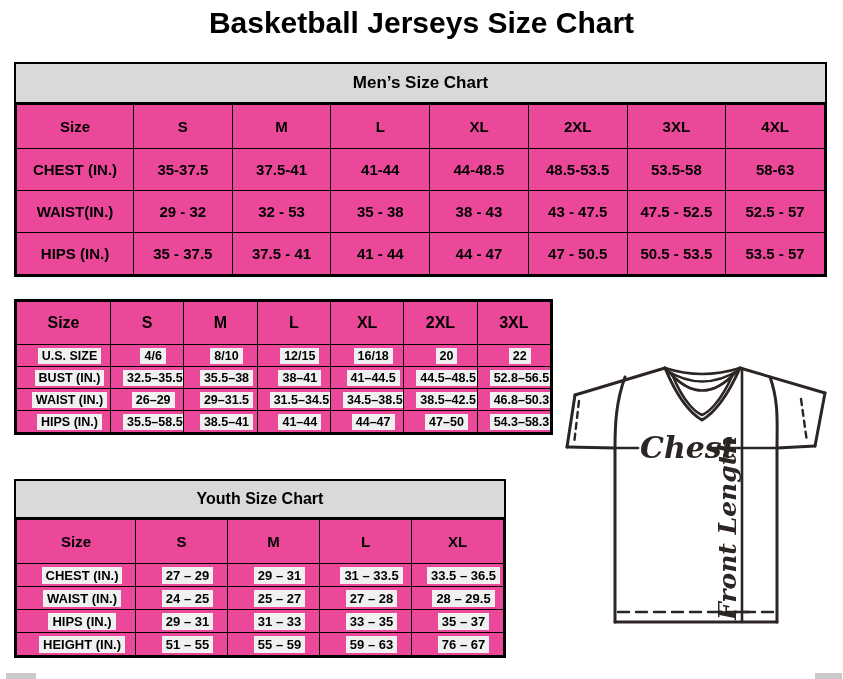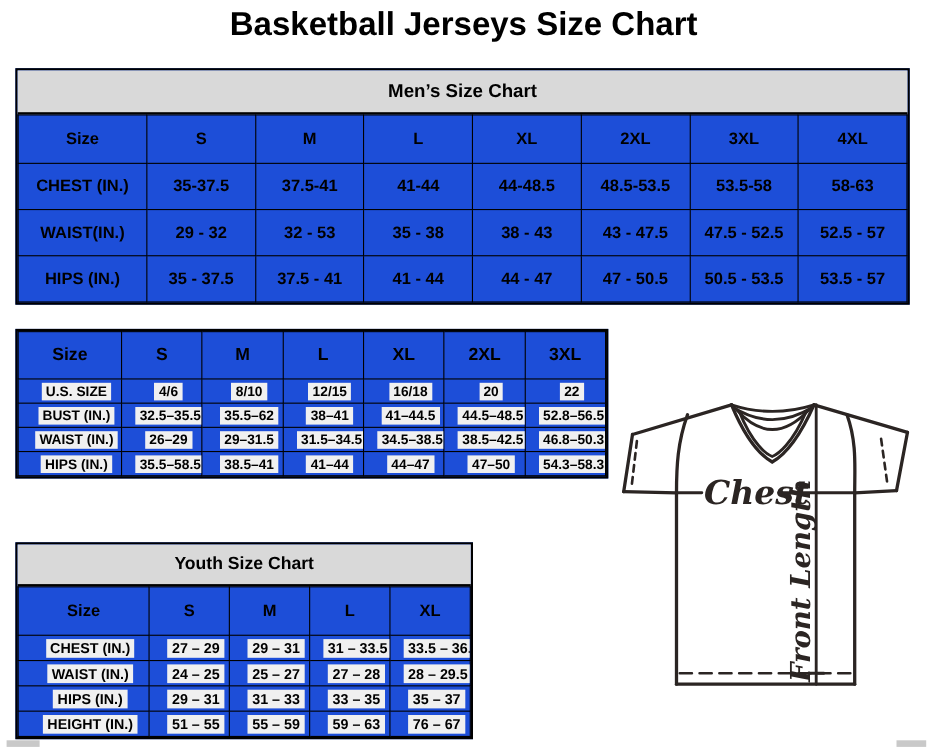--- a/index.html
+++ b/index.html
@@ -1,37 +1,37 @@
 <!DOCTYPE html>
 <html><head>
 <meta charset="utf-8">
 <style>
   html,body{margin:0;padding:0;background:#fff;}
   #screen{position:relative;width:843px;height:679px;background:#ffffff;overflow:hidden;
           font-family:"Liberation Sans",sans-serif;color:#000;}
   .page-title{position:absolute;top:6px;left:0;width:100%;text-align:center;
               font-size:30px;font-weight:bold;letter-spacing:0px;}
-  .chart{position:absolute;border:2px solid #000;background:#1d4ed8;box-sizing:border-box;}
+  .chart{position:absolute;border:2px solid #000;background:#ec4899;box-sizing:border-box;}
   .chart-header{background:#d9d9d9;border-bottom:2px solid #000;text-align:center;
                 font-weight:bold;display:flex;align-items:center;justify-content:center;}
   table{width:100%;border-collapse:collapse;table-layout:fixed;}
   th,td{border:1.5px solid #000;text-align:center;font-weight:bold;padding:0;
         overflow:hidden;white-space:nowrap;}
   
   .men{left:14px;top:62px;width:813px;}
   .men .chart-header{height:38px;font-size:17px;}
   .men thead th{height:43px;font-size:15px;}
   .men tbody th,.men tbody td{height:41px;font-size:15px;}
   
   .women{left:14px;top:299px;width:539px;}
   .women .chart-header{height:36px;font-size:17px;}
   .women thead th{height:42px;font-size:16px;}
   .women tbody th,.women tbody td{height:21px;font-size:12.5px;}
   
-  .youth{left:14px;top:493px;width:416px;}
+  .youth{left:14px;top:479px;width:492px;}
   .youth .chart-header{height:36px;font-size:16px;}
   .youth thead th{height:43px;font-size:15px;}
   .youth tbody th,.youth tbody td{height:22px;font-size:13px;}
   .hl{background:#f0f0f0;padding:1px 4px;margin-left:12px;}
   
   .jersey{position:absolute;left:552px;top:352px;width:288px;height:295px;}
   .jersey path,.jersey line{stroke:#2b2523;fill:none;stroke-linecap:round;}
   .jersey text{fill:#2b2523;font-family:"DejaVu Serif",serif;font-style:italic;font-weight:bold;}
   .fragment{position:absolute;height:6px;background:#c9c9c9;}
   .fragment.left{left:6px;bottom:0;width:30px;}
@@ -132,21 +132,21 @@
             <td><span class="hl">4/6</span></td>
             <td><span class="hl">8/10</span></td>
             <td><span class="hl">12/15</span></td>
             <td><span class="hl">16/18</span></td>
             <td><span class="hl">20</span></td>
             <td><span class="hl">22</span></td>
           </tr>
           <tr>
             <th><span class="hl">BUST (IN.)</span></th>
             <td><span class="hl">32.5–35.5</span></td>
-            <td><span class="hl">35.5–62</span></td>
+            <td><span class="hl">35.5–38</span></td>
             <td><span class="hl">38–41</span></td>
             <td><span class="hl">41–44.5</span></td>
             <td><span class="hl">44.5–48.5</span></td>
             <td><span class="hl">52.8–56.5</span></td>
           </tr>
           <tr>
             <th><span class="hl">WAIST (IN.)</span></th>
             <td><span class="hl">26–29</span></td>
             <td><span class="hl">29–31.5</span></td>
             <td><span class="hl">31.5–34.5</span></td>

